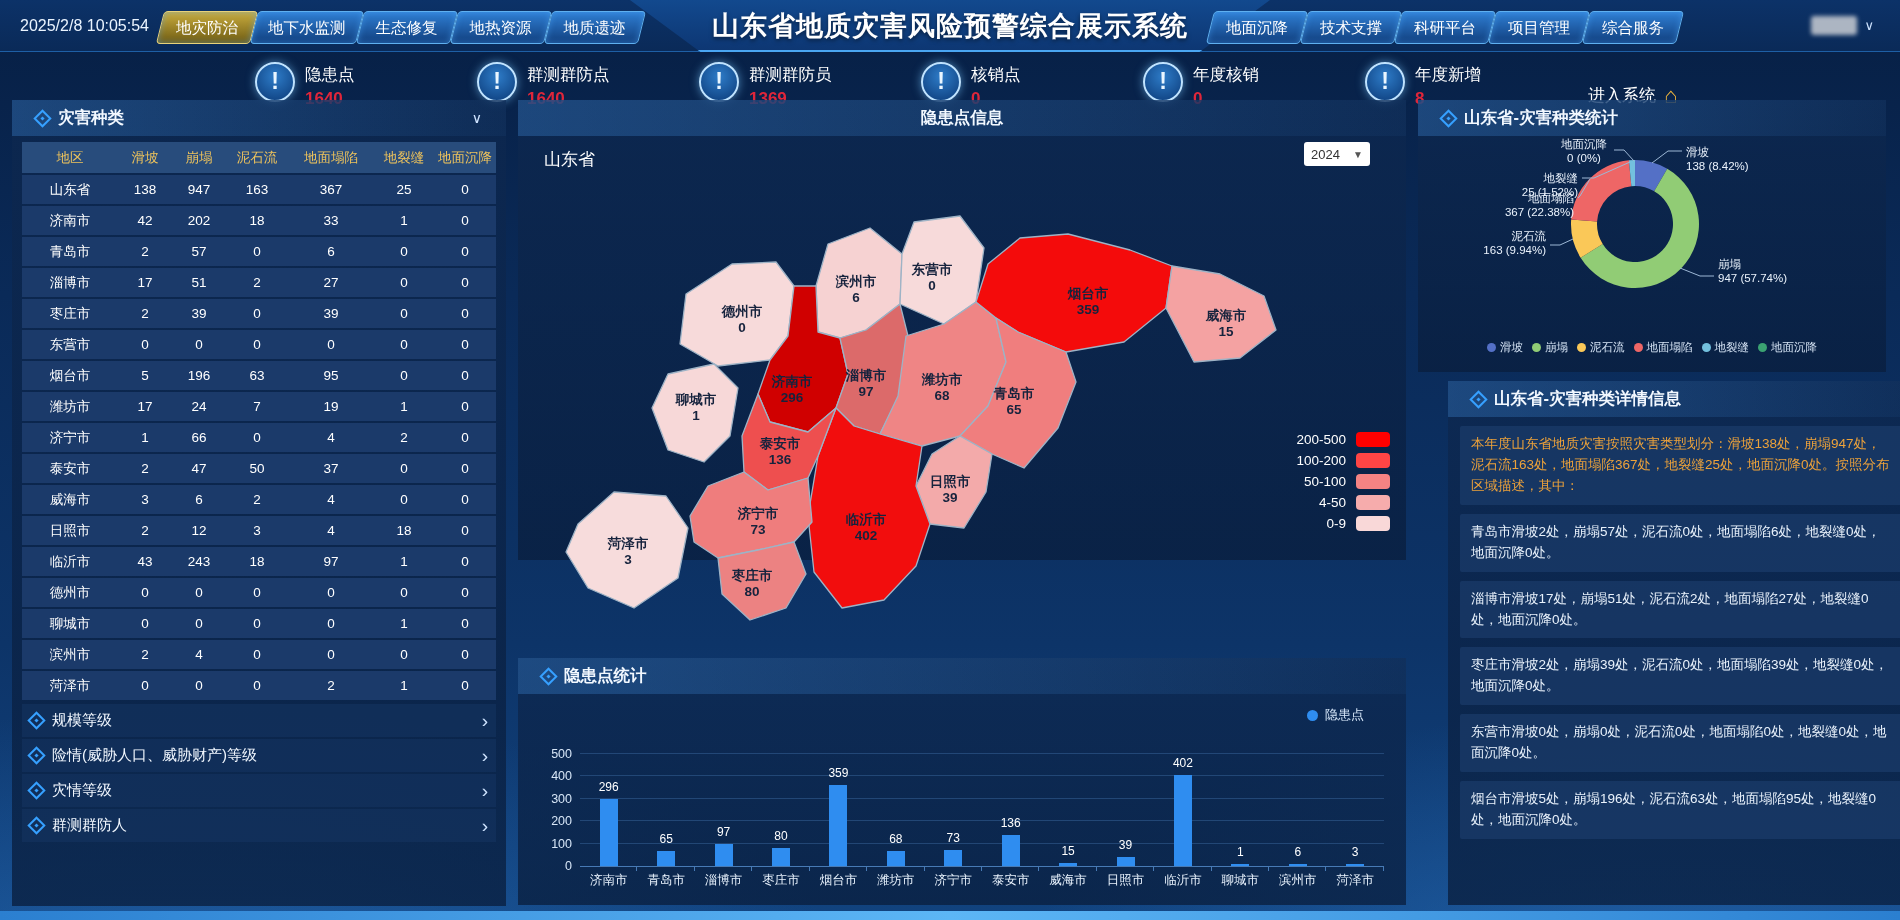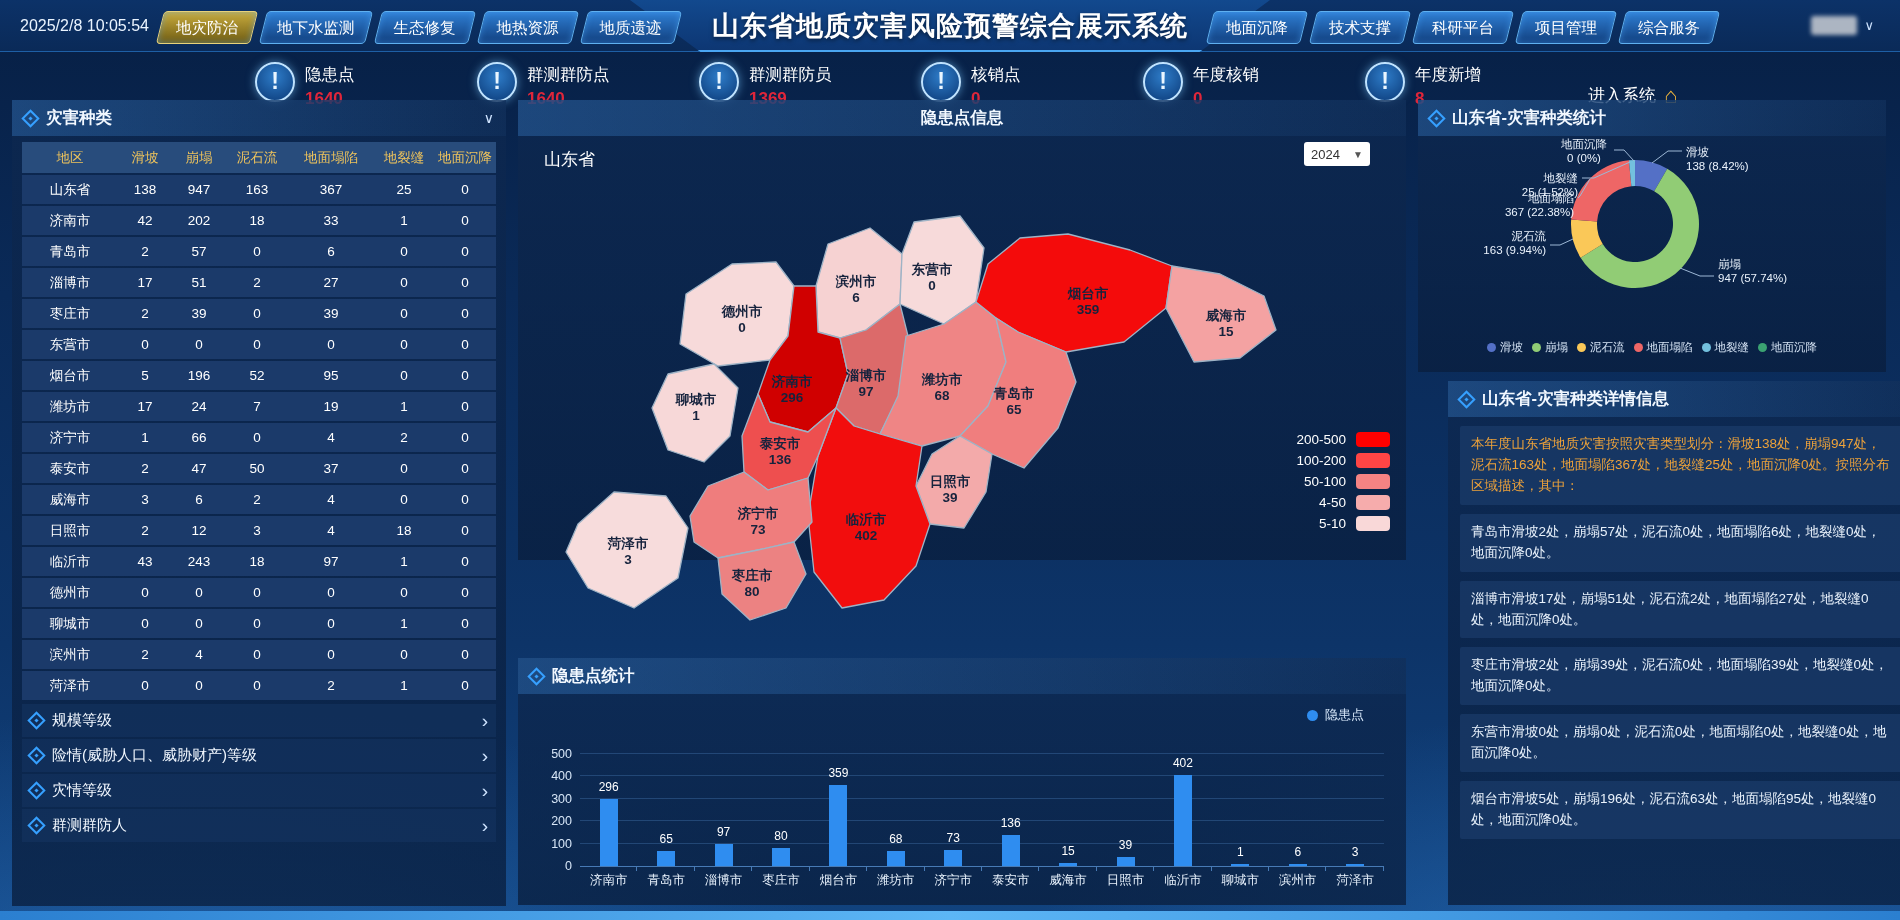--- a/index.html
+++ b/index.html
@@ -17,21 +17,21 @@
   .topbar{position:absolute;left:0;top:0;right:0;height:52px;
     background:linear-gradient(180deg,#0c3268,#0a2a58);border-bottom:1px solid #1e5fa5;}
   .title-wrap{position:absolute;left:50%;top:0;transform:translateX(-50%);width:640px;height:52px;
     background:linear-gradient(180deg,#12498e,#0d3putt 90%,#0d3672);
     background:linear-gradient(180deg,#12498e,#0d3672);
     clip-path:polygon(0 0,100% 0,89% 100%,11% 100%);
     display:flex;align-items:center;justify-content:center;}
   .title-wrap:after{content:'';position:absolute;left:8%;right:8%;bottom:0;height:2px;background:#4aa6f2;}
   .sys-title{font-size:27px;font-weight:bold;letter-spacing:1px;text-shadow:0 2px 4px rgba(0,0,0,.5);}
   .clock{position:absolute;left:20px;top:0;height:52px;line-height:52px;font-size:16px;color:#eaf4ff;}
-  .tabs{position:absolute;top:11px;display:flex;gap:9px;}
+  .tabs{position:absolute;top:11px;display:flex;gap:0;}
   .tabs-left{left:160px;}
   .tabs-right{left:1210px;}
   .tab{position:relative;height:33px;min-width:94px;padding:0 14px;cursor:pointer;}
   .tab:before{content:'';position:absolute;inset:0;transform:skewX(-14deg);border-radius:4px;
     background:linear-gradient(180deg,#2f7fd4,#113f7e);border:1px solid #5fb0f0;box-shadow:0 0 6px rgba(80,170,255,.45) inset;}
   .tab.active:before{background:linear-gradient(180deg,#c9ac3e,#6f5c13);border-color:#e8d27a;}
   .tab span{position:relative;display:block;line-height:33px;text-align:center;font-size:15.5px;color:#fff;}
   .user-chip{position:absolute;right:26px;top:16px;display:flex;align-items:center;gap:7px;cursor:pointer;}
   .user-blur{width:46px;height:19px;border-radius:3px;background:#c9cdd4;filter:blur(2px);opacity:.85;}
   .user-chev{color:#cfe4ff;font-size:13px;}
@@ -40,21 +40,21 @@
   .stat-icon{width:40px;height:40px;border-radius:50%;flex:none;position:relative;
     background:radial-gradient(circle at 50% 35%,#2e7cc8,#0b3a78);border:2px solid #bfe3ff;box-shadow:0 0 10px rgba(120,200,255,.6);}
   .stat-icon span{position:absolute;left:0;right:0;top:4px;text-align:center;font-size:23px;font-weight:bold;color:#eaf6ff;}
   .stat-label{font-size:16.5px;color:#fff;margin-top:2px;}
   .stat-value{font-size:17px;font-weight:bold;color:#e0263a;margin-top:3px;}
   .enter-sys{position:absolute;left:1588px;top:84px;display:flex;align-items:center;gap:8px;cursor:pointer;}
   .enter-sys .txt{font-size:17px;}
   .home-icon{font-size:22px;color:#f0b63c;line-height:1;}
   
   .panel{position:absolute;background:linear-gradient(180deg,rgba(13,40,80,.78),rgba(9,30,62,.78));}
-  .panel-head{height:36px;display:flex;align-items:center;padding:0 12px;gap:9px;
+  .panel-head{height:36px;display:flex;align-items:center;padding:0 24px;gap:9px;
     background:linear-gradient(90deg,rgba(64,140,220,.32),rgba(64,140,220,.06));}
   .panel-head.center{justify-content:center;}
   .panel-title{font-size:16.5px;font-weight:bold;color:#f2f8ff;}
   .diamond{width:13px;height:13px;flex:none;position:relative;transform:rotate(45deg);border:2px solid #36a0ff;}
   .diamond i{position:absolute;left:3px;top:3px;width:3px;height:3px;background:#36a0ff;}
   .head-chev{margin-left:auto;color:#cfe4ff;font-size:14px;cursor:pointer;}
   
   #leftPanel{left:12px;top:100px;width:494px;height:806px;}
   .dis-table{margin:6px 10px 0;}
   .trow{display:flex;height:29px;margin-bottom:2px;align-items:center;background:rgba(30,62,110,.88);}
@@ -281,21 +281,21 @@
         <div class="tcell c2">0</div>
         <div class="tcell c3">0</div>
         <div class="tcell c4">0</div>
         <div class="tcell c5">0</div>
         <div class="tcell c6">0</div>
       </div>
       <div class="trow">
         <div class="tcell c0">烟台市</div>
         <div class="tcell c1">5</div>
         <div class="tcell c2">196</div>
-        <div class="tcell c3">52</div>
+        <div class="tcell c3">63</div>
         <div class="tcell c4">95</div>
         <div class="tcell c5">0</div>
         <div class="tcell c6">0</div>
       </div>
       <div class="trow">
         <div class="tcell c0">潍坊市</div>
         <div class="tcell c1">17</div>
         <div class="tcell c2">24</div>
         <div class="tcell c3">7</div>
         <div class="tcell c4">19</div>
@@ -470,21 +470,21 @@
       </div>
       <div class="ml-row">
         <span class="ml-label">50-100</span>
         <span class="ml-swatch" style="background: rgb(245, 131, 131);"></span>
       </div>
       <div class="ml-row">
         <span class="ml-label">4-50</span>
         <span class="ml-swatch" style="background: rgb(246, 172, 172);"></span>
       </div>
       <div class="ml-row">
-        <span class="ml-label">5-10</span>
+        <span class="ml-label">0-9</span>
         <span class="ml-swatch" style="background: rgb(249, 216, 216);"></span>
       </div>
     </div>
 </div>
 
 <div class="panel" id="barPanel">
   <div class="panel-head">
     <span class="diamond">
         <i></i>
       </span>

